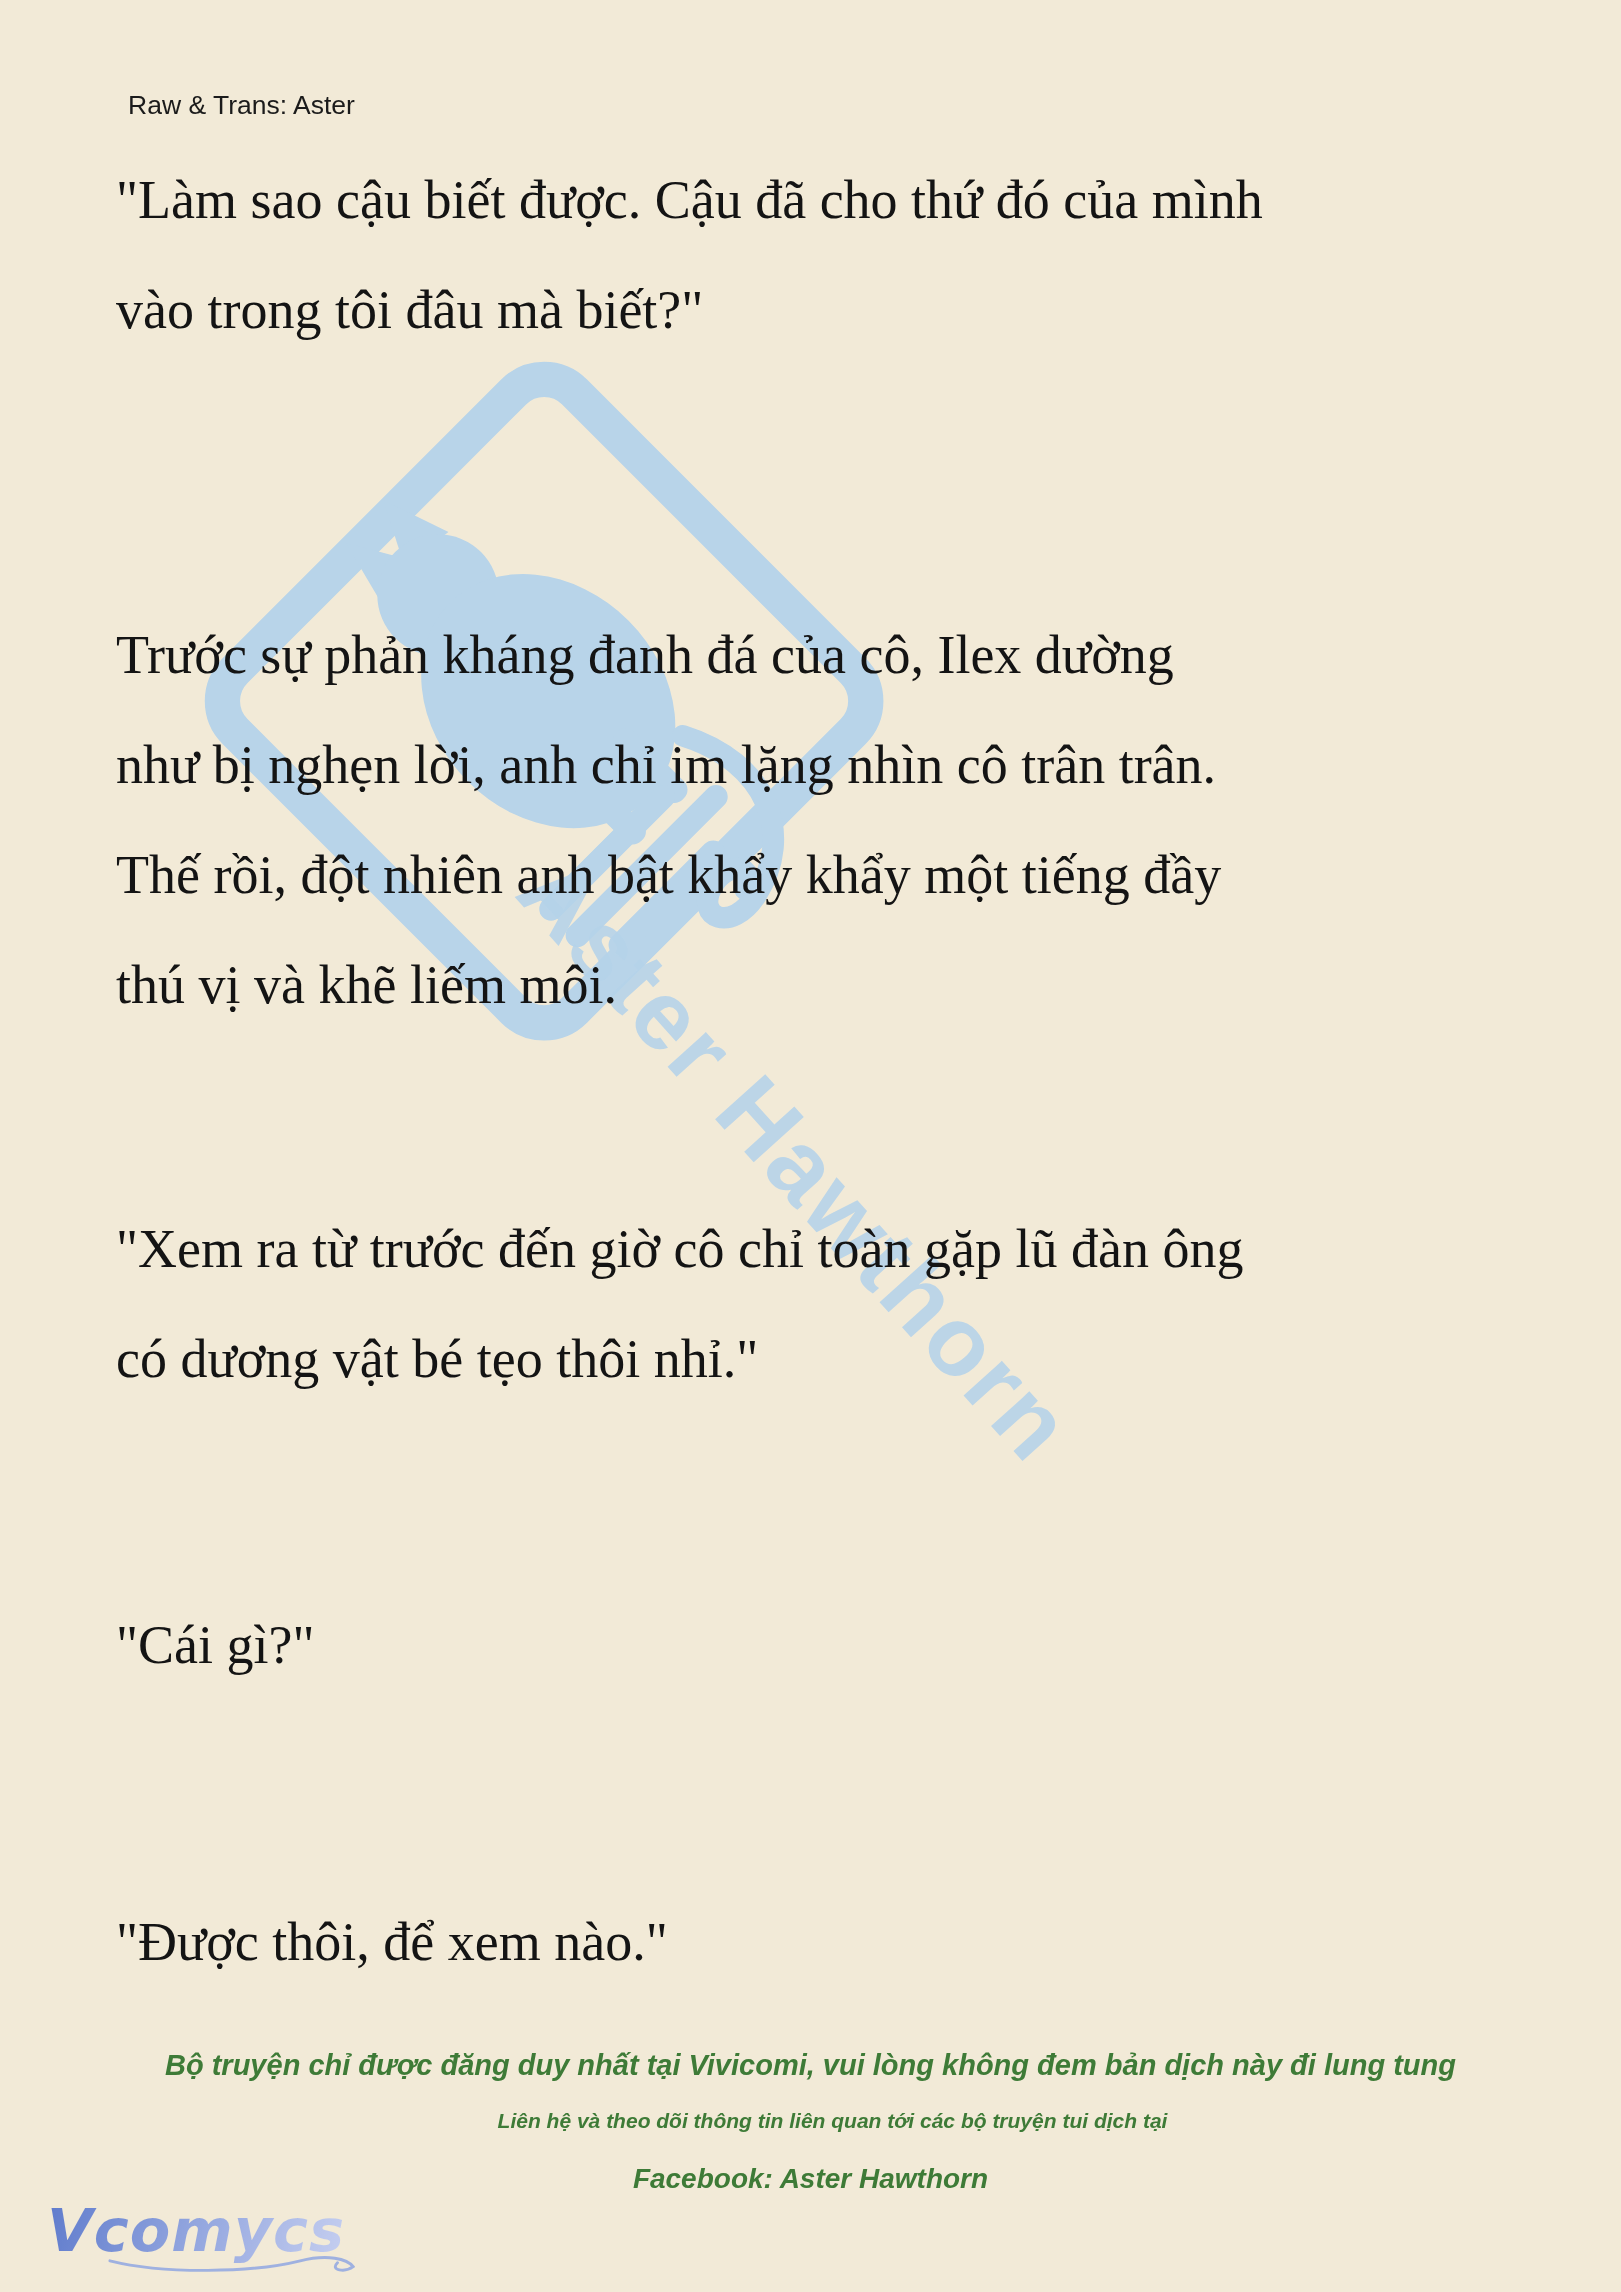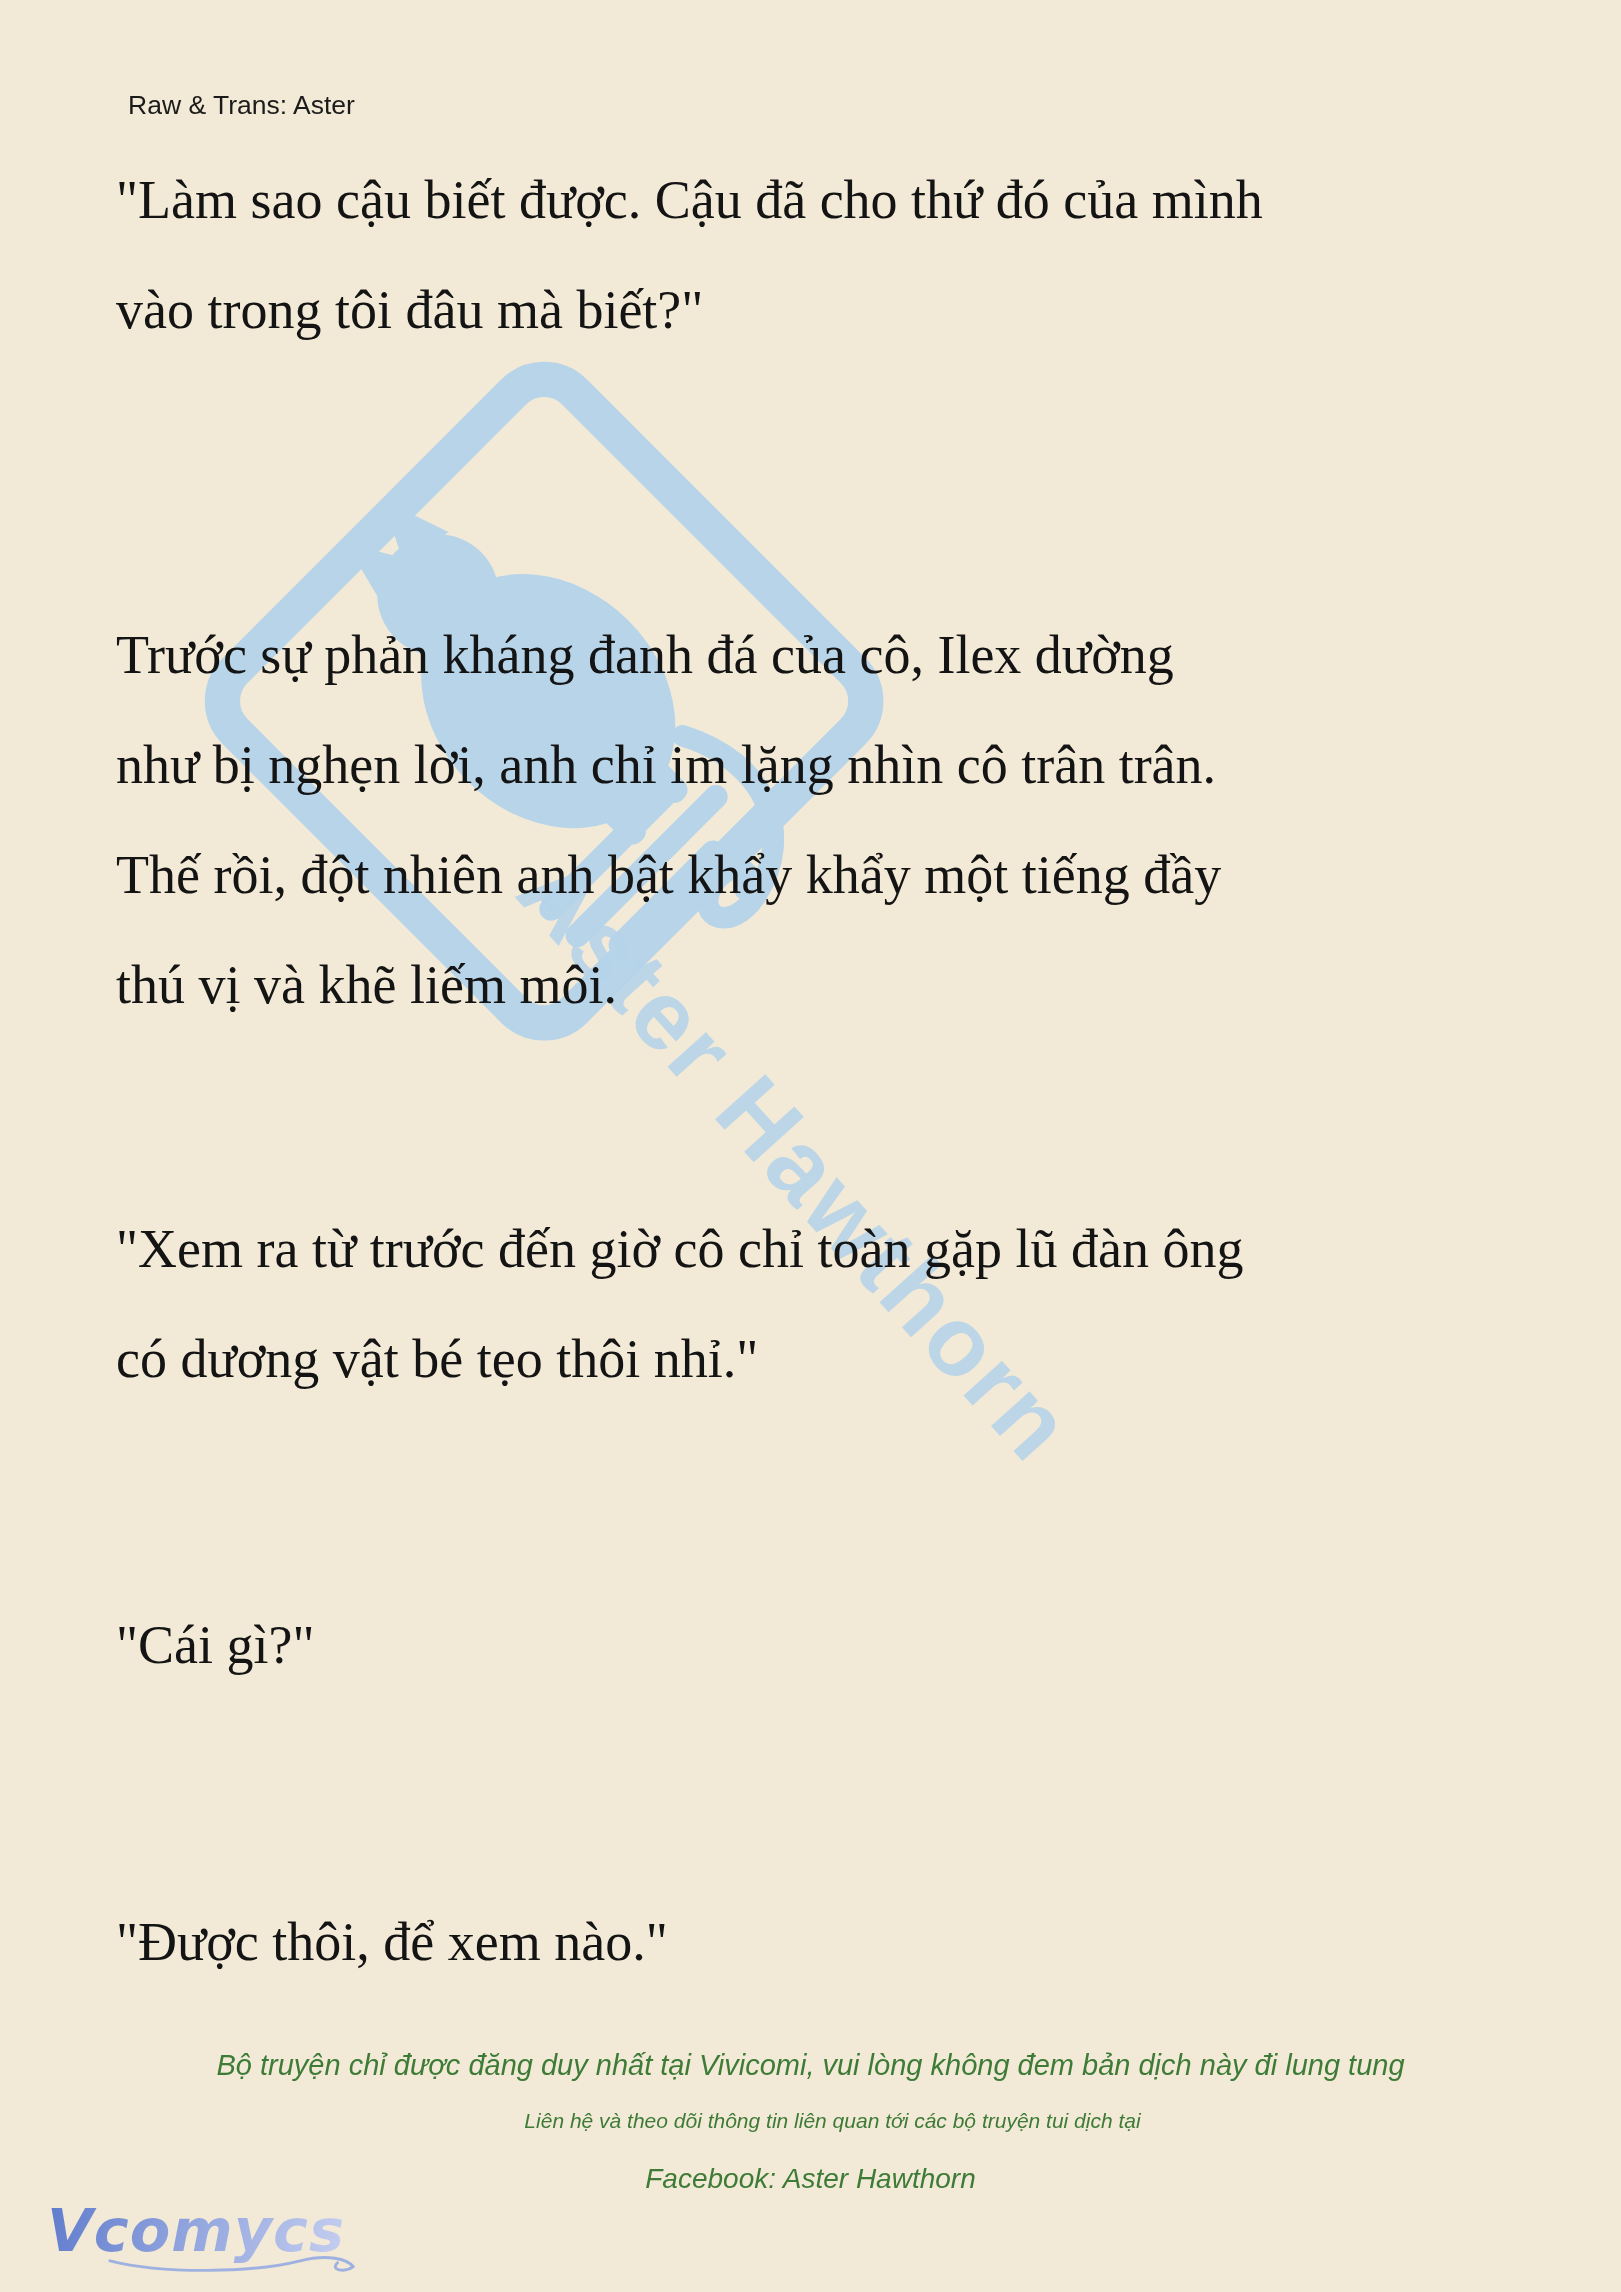--- a/index.html
+++ b/index.html
@@ -30,21 +30,21 @@
   .para{position:absolute;left:116px;right:98px;}
   .para .line{
     font-size:54px;line-height:110px;color:#141414;
     white-space:nowrap;
   }
   .p1{top:145px}.p2{top:600px}.p3{top:1194px}.p4{top:1590px}.p5{top:1887px}
   
   .footer-line{
     position:absolute;left:0;right:0;text-align:center;
     font-family:"Liberation Sans", sans-serif;
-    font-style:italic;font-weight:normal;color:#3e7b37;
+    font-style:italic;font-weight:bold;color:#3e7b37;
   }
   .f1{top:2049px;font-size:29px;}
   .f2{top:2109px;font-size:21px;margin-left:44px;}
   .f3{top:2163px;font-size:28px;}
   
   .brand{position:absolute;left:47px;top:2196px;z-index:2;}
   .brand-text{
     font-family:"DejaVu Sans", sans-serif;
     font-weight:bold;font-style:italic;
     font-size:59px;letter-spacing:1px;

